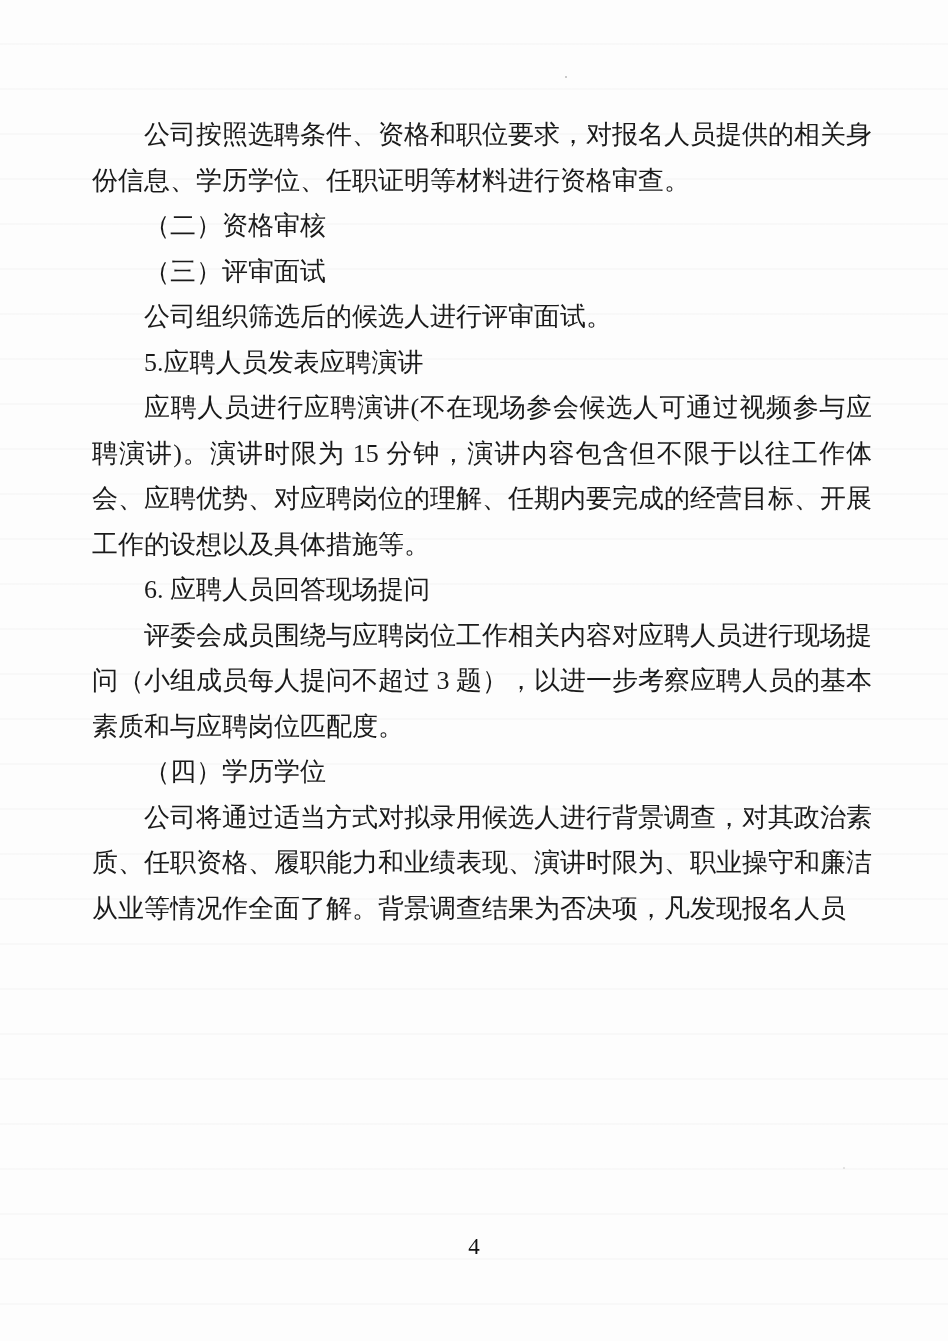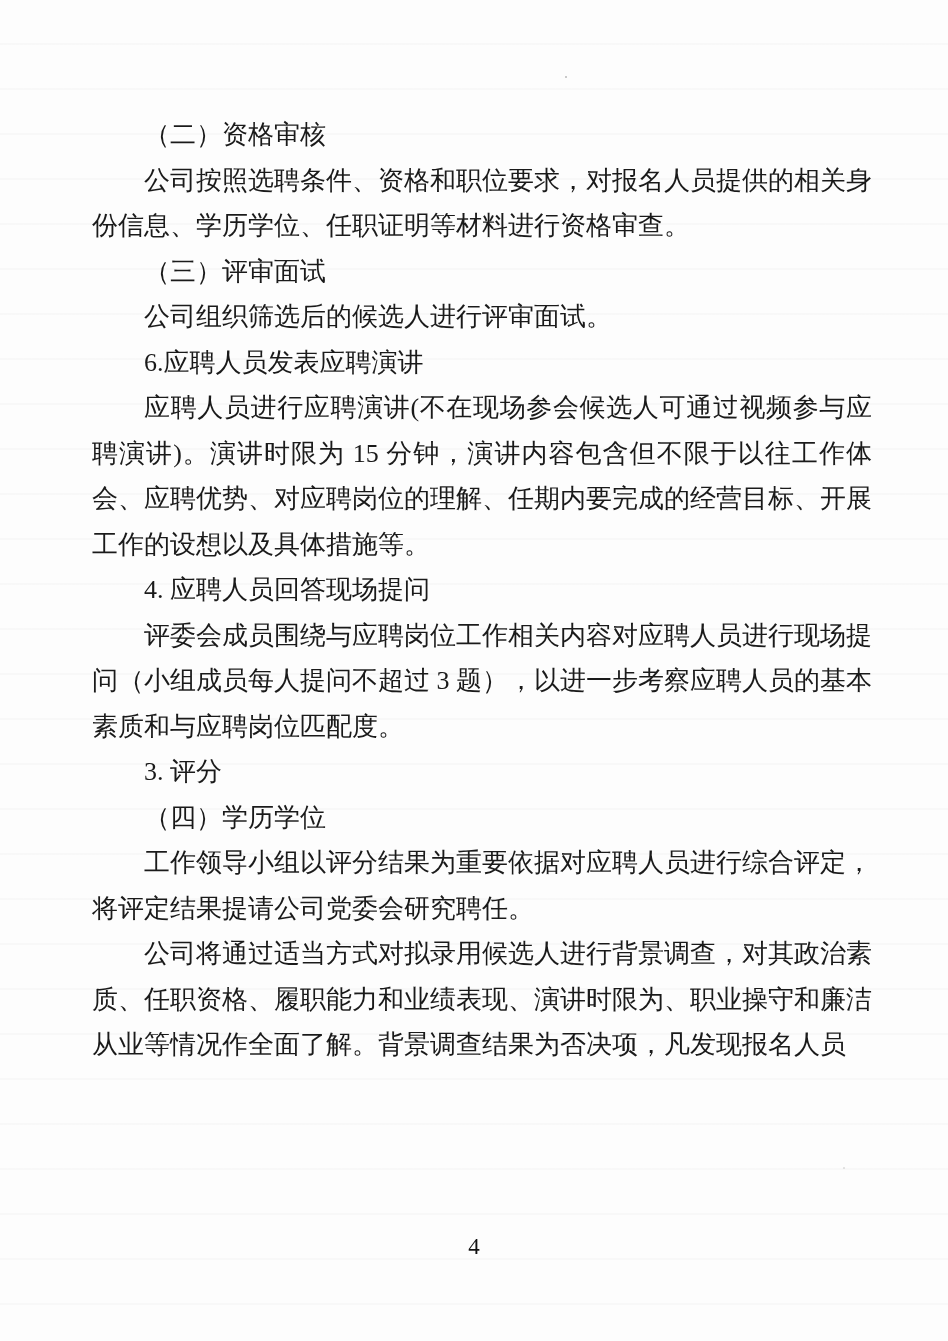--- a/index.html
+++ b/index.html
@@ -68,27 +68,25 @@
 </style>
 </head>
 <body>
 
 <div class="scan-page"></div>
 <span class="scan-speck speck1"></span>
 <span class="scan-speck speck2"></span>
 <span class="scan-speck speck3"></span>
 
 <div class="doc-body">
+  <p>公司按照选聘条件、资格和职位要求，对报名人员提供的相关身份信息、学历学位、任职证明等材料进行资格审查。</p>
   <p>（二）资格审核</p>
-  <p>公司按照选聘条件、资格和职位要求，对报名人员提供的相关身份信息、学历学位、任职证明等材料进行资格审查。</p>
   <p>（三）评审面试</p>
   <p>公司组织筛选后的候选人进行评审面试。</p>
-  <p>6.应聘人员发表应聘演讲</p>
+  <p>5.应聘人员发表应聘演讲</p>
   <p>应聘人员进行应聘演讲(不在现场参会候选人可通过视频参与应聘演讲)。演讲时限为 15 分钟，演讲内容包含但不限于以往工作体会、应聘优势、对应聘岗位的理解、任期内要完成的经营目标、开展工作的设想以及具体措施等。</p>
-  <p>4. 应聘人员回答现场提问</p>
+  <p>6. 应聘人员回答现场提问</p>
   <p>评委会成员围绕与应聘岗位工作相关内容对应聘人员进行现场提问（小组成员每人提问不超过 3 题），以进一步考察应聘人员的基本素质和与应聘岗位匹配度。</p>
-  <p>3. 评分</p>
   <p>（四）学历学位</p>
-  <p>工作领导小组以评分结果为重要依据对应聘人员进行综合评定，将评定结果提请公司党委会研究聘任。</p>
   <p>公司将通过适当方式对拟录用候选人进行背景调查，对其政治素质、任职资格、履职能力和业绩表现、演讲时限为、职业操守和廉洁从业等情况作全面了解。背景调查结果为否决项，凡发现报名人员</p>
 </div>
 
 <div class="page-footer">4</div>
 
 </body></html>

